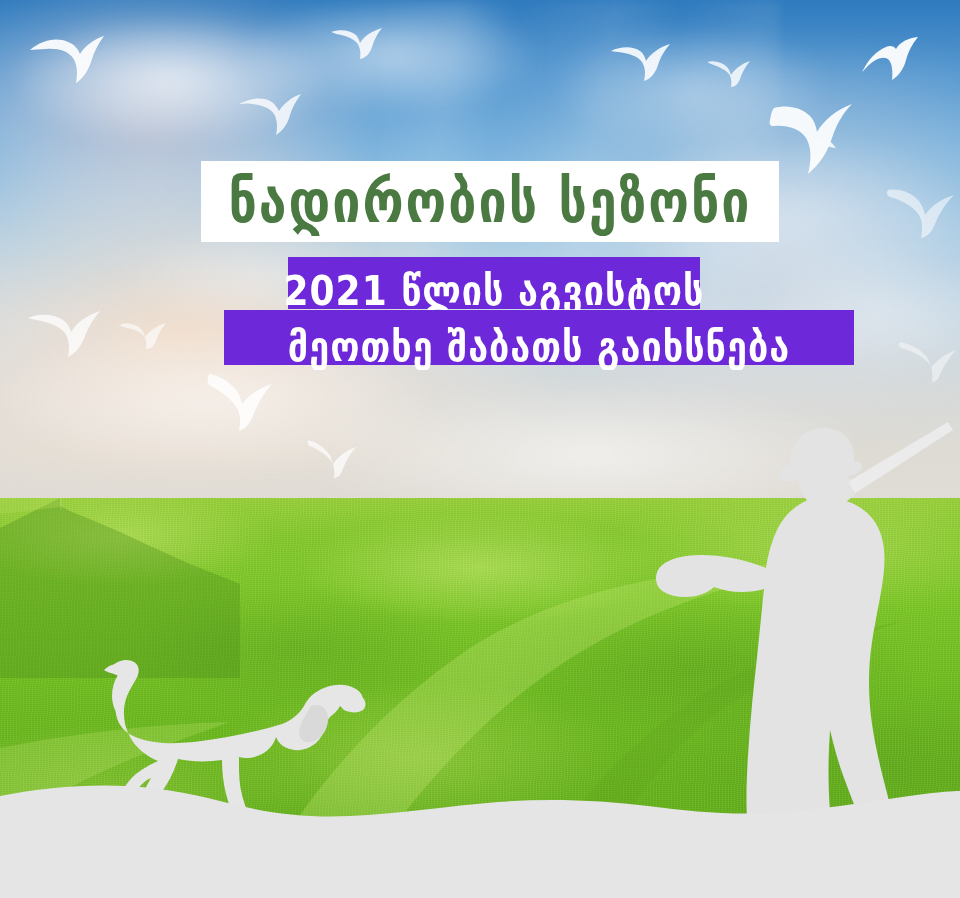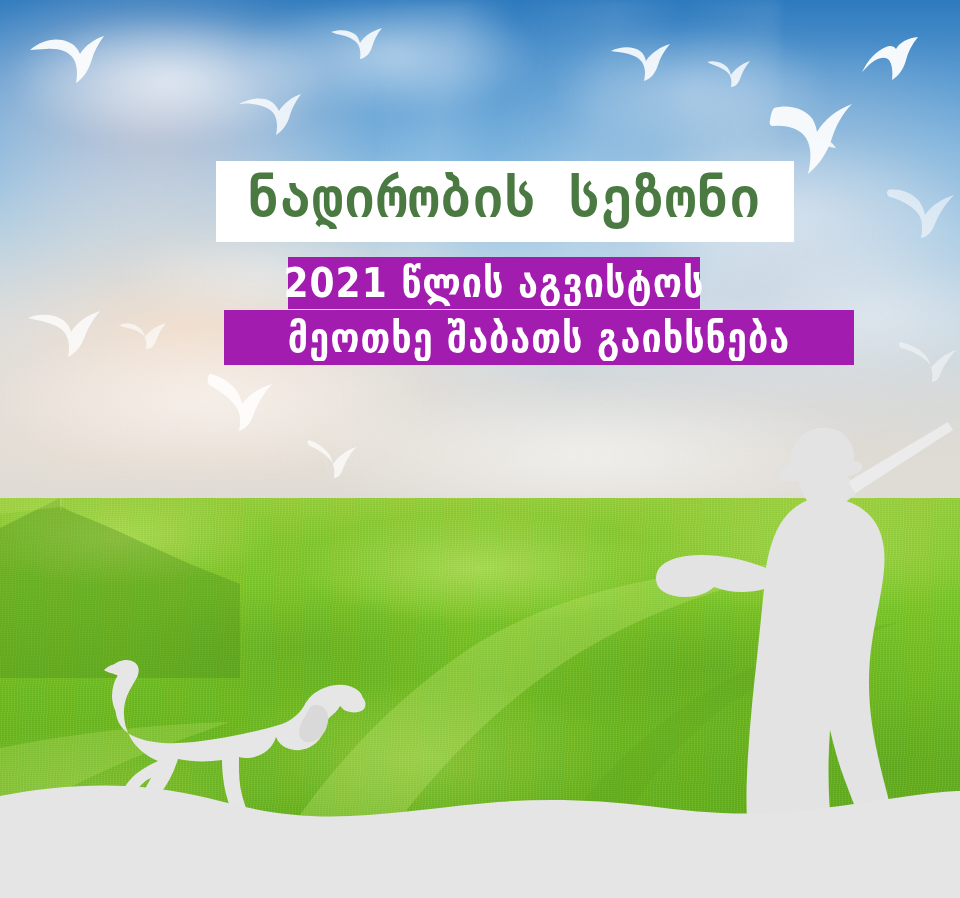--- a/index.html
+++ b/index.html
@@ -119,39 +119,38 @@
   .silhouette{position:absolute;}
   .silhouette svg{display:block;}
 
   
   .ground{
     position:absolute;left:0;bottom:0;width:960px;height:140px;
   }
 
   
   .title-banner{
-    position:absolute;left:216px;top:161px;width:578px;height:81px;
+    position:absolute;left:201px;top:161px;width:578px;height:81px;
     background:#ffffff;
     display:flex;align-items:center;justify-content:center;
     box-shadow:0 0 0 0 rgba(0,0,0,0);
-    font-family:Liberation Mono, monospace;
   }
   .title-text{
     color:#4a7a42;
     font-size:50px;
     letter-spacing:2px;
     font-weight:700;
     line-height:1;
     white-space:nowrap;
     transform:scaleY(1.18);
   }
   .sub-line{
     position:absolute;
-    background:#a21caf;
-    display:flex;align-items:center;justify-content:center;
+    background:#6d28d9;
+    display:flex;align-items:flex-end;justify-content:center;
     color:#ffffff;
     white-space:nowrap;
   }
   .sub-line.l1{left:288px;top:257px;width:412px;height:52px;}
   .sub-line.l2{left:224px;top:310px;width:630px;height:55px;}
   .sub-text{
     font-size:36px;
     letter-spacing:1px;
     font-weight:700;
     line-height:1;

